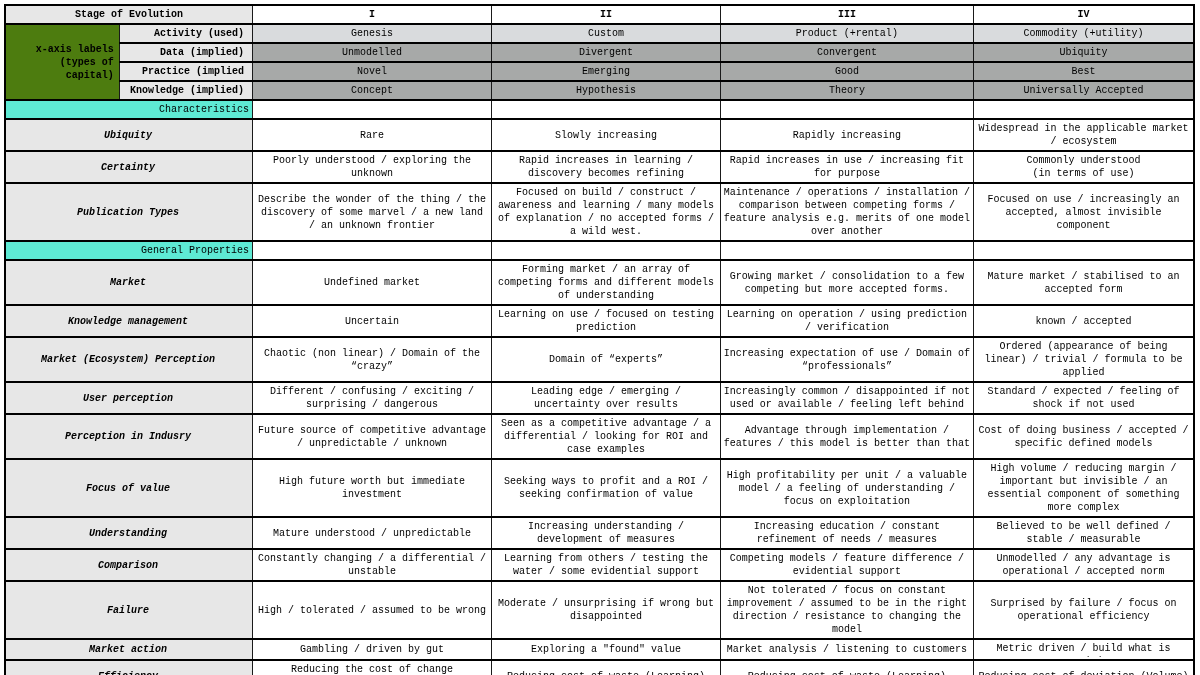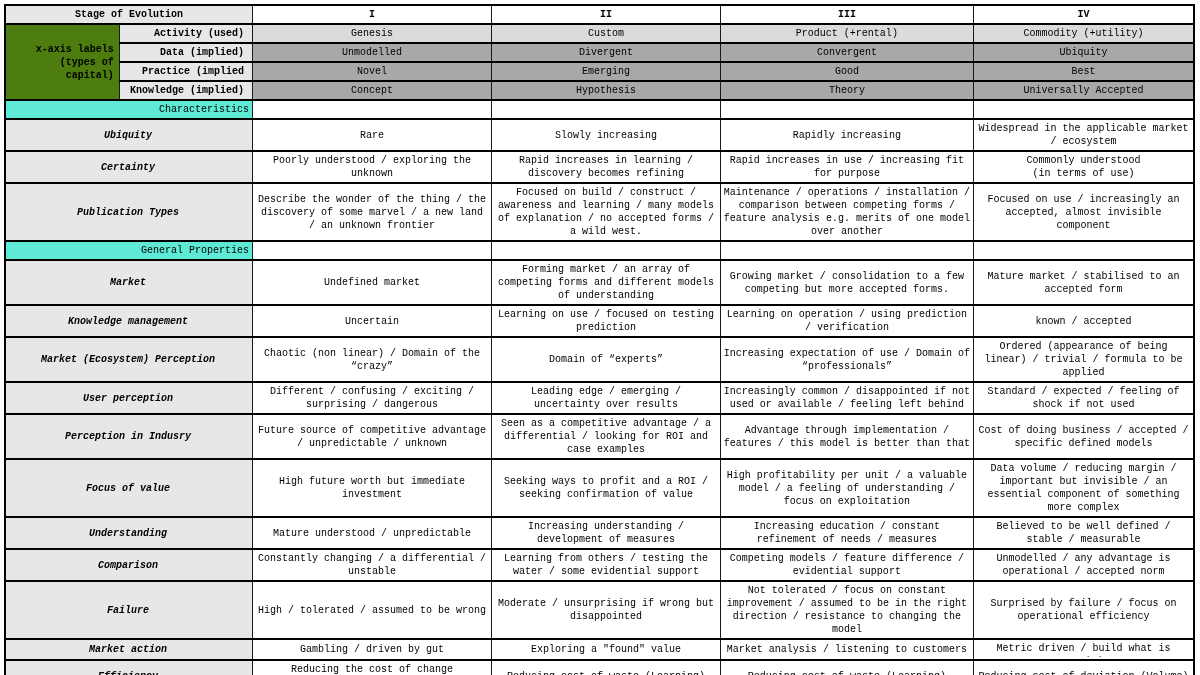--- a/index.html
+++ b/index.html
@@ -193,21 +193,21 @@
           <td class="body-cell"><div>Future source of competitive advantage / unpredictable / unknown</div></td>
           <td class="body-cell"><div>Seen as a competitive advantage / a differential / looking for ROI and case examples</div></td>
           <td class="body-cell"><div>Advantage through implementation / features / this model is better than that</div></td>
           <td class="body-cell"><div>Cost of doing business / accepted / specific defined models</div></td>
         </tr>
         <tr>
           <th class="row-label" colspan="2">Focus of value</th>
           <td class="body-cell"><div>High future worth but immediate investment</div></td>
           <td class="body-cell"><div>Seeking ways to profit and a ROI / seeking confirmation of value</div></td>
           <td class="body-cell"><div>High profitability per unit / a valuable model / a feeling of understanding / focus on exploitation</div></td>
-          <td class="body-cell"><div>Data volume / reducing margin / important but invisible / an essential component of something more complex</div></td>
+          <td class="body-cell"><div>High volume / reducing margin / important but invisible / an essential component of something more complex</div></td>
         </tr>
         <tr>
           <th class="row-label" colspan="2">Understanding</th>
           <td class="body-cell"><div>Mature understood / unpredictable</div></td>
           <td class="body-cell"><div>Increasing understanding / development of measures</div></td>
           <td class="body-cell"><div>Increasing education / constant refinement of needs / measures</div></td>
           <td class="body-cell"><div>Believed to be well defined / stable / measurable</div></td>
         </tr>
         <tr>
           <th class="row-label" colspan="2">Comparison</th>

